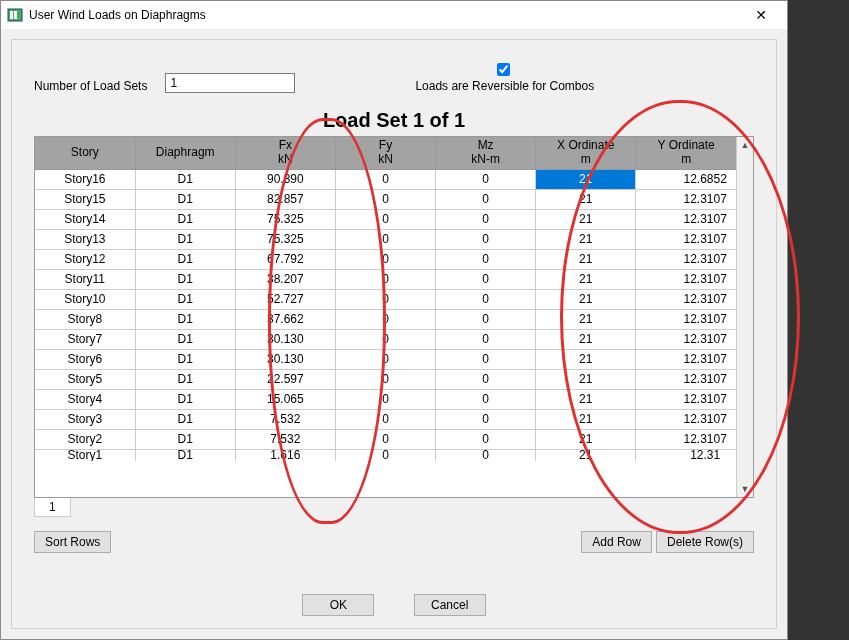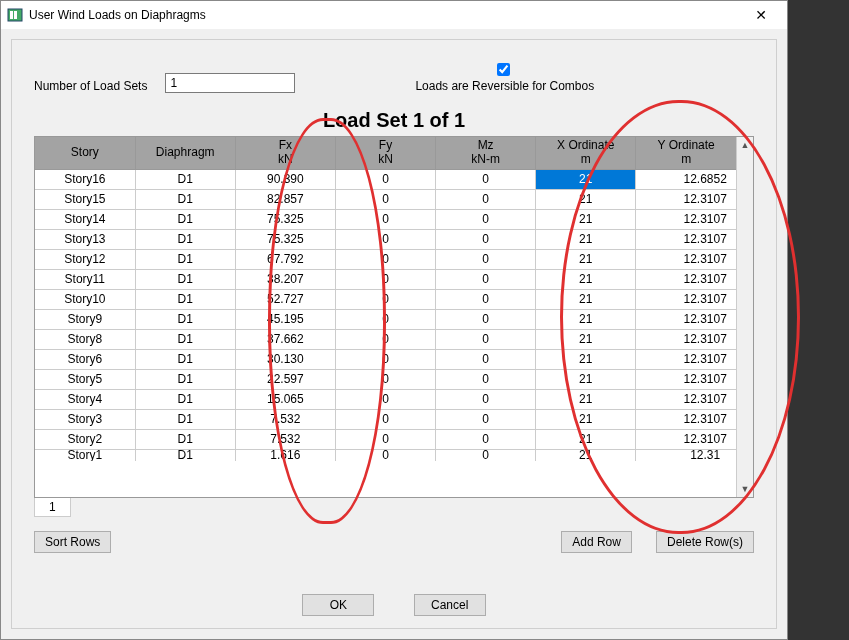--- a/index.html
+++ b/index.html
@@ -141,32 +141,32 @@
                 <tr>
                   <td>Story10</td>
                   <td>D1</td>
                   <td>52.727</td>
                   <td>0</td>
                   <td>0</td>
                   <td>21</td>
                   <td>12.3107</td>
                 </tr>
                 <tr>
-                  <td>Story9</td>
-                  <td>D1</td>
-                  <td>45.195</td>
-                  <td>0</td>
-                  <td>0</td>
-                  <td>21</td>
-                  <td>12.3107</td>
-                </tr>
-                <tr>
                   <td>Story8</td>
                   <td>D1</td>
                   <td>37.662</td>
+                  <td>0</td>
+                  <td>0</td>
+                  <td>21</td>
+                  <td>12.3107</td>
+                </tr>
+                <tr>
+                  <td>Story7</td>
+                  <td>D1</td>
+                  <td>30.130</td>
                   <td>0</td>
                   <td>0</td>
                   <td>21</td>
                   <td>12.3107</td>
                 </tr>
                 <tr>
                   <td>Story6</td>
                   <td>D1</td>
                   <td>30.130</td>
                   <td>0</td>
@@ -227,21 +227,21 @@
           <div class="down">▼</div>
         </div>
       </div>
 
       <span class="pager">1</span>
 
       <div class="row-buttons">
         <button class="btn">Sort Rows</button>
         <span class="spacer"></span>
         <button class="btn">Add Row</button>
-        <button class="btn" style="margin-left:24px">Delete Row(s)</button>
+        <button class="btn" style="margin-left:4px">Delete Row(s)</button>
       </div>
 
       <div class="ok-cancel">
         <button class="btn">OK</button>
         <button class="btn">Cancel</button>
       </div>
 
       
       <div class="annot" style="top:78px;left:256px;width:112px;height:400px;border-radius:55px/200px;"></div>
       <div class="annot" style="top:60px;left:548px;width:234px;height:428px;border-radius:120px/220px;"></div>

